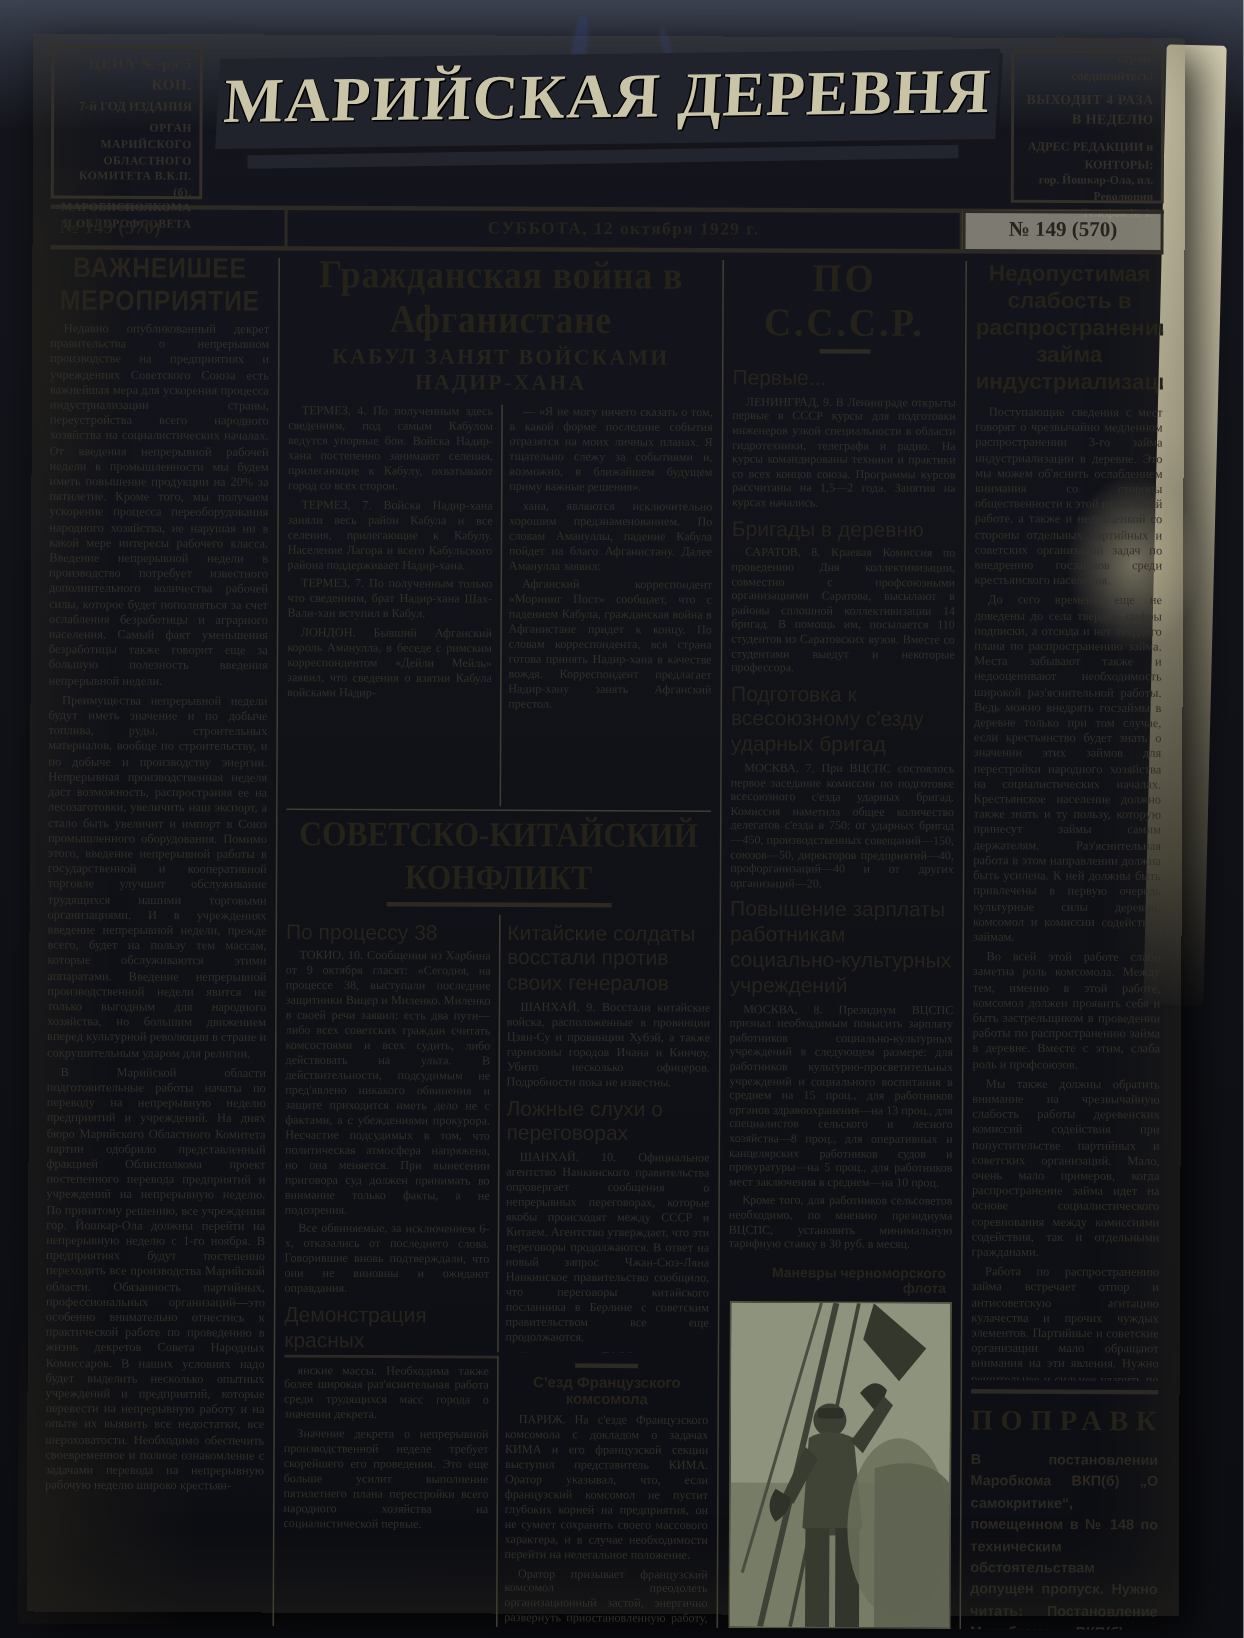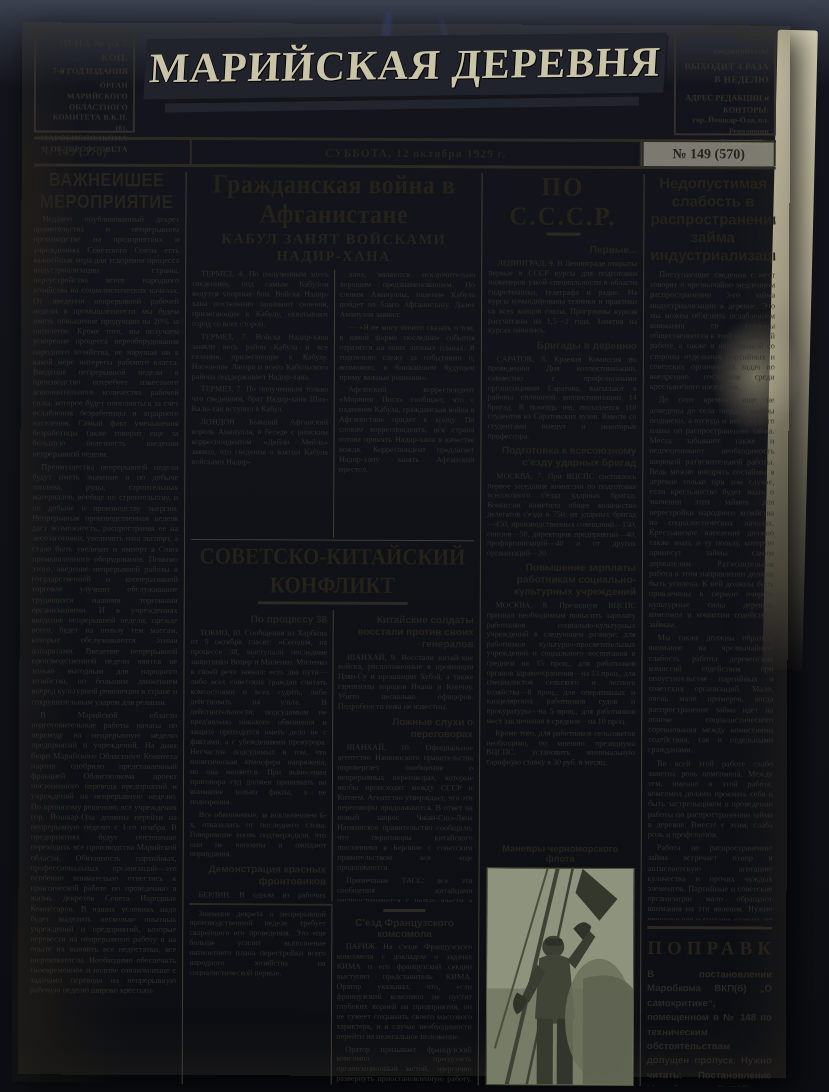--- a/index.html
+++ b/index.html
@@ -92,34 +92,34 @@
   .afghan-sub{font-size:14.5px;font-weight:bold;text-align:center;margin:4px 0 5px;letter-spacing:1.5px;color:#26241d;}
   .twocol{display:flex;overflow:hidden;}
   .twocol .sub{width:50%;box-sizing:border-box;overflow:hidden;}
   .twocol .sub + .sub{border-left:1px solid #413e33;padding-left:5px;}
   .twocol .sub:first-child{padding-right:5px;}
   .afghan-cols{height:268px;}
   .conflict-headwrap{border-top:1px solid #413e33;padding-top:4px;margin-top:2px;}
   .conflict-head{font-size:21px;font-weight:bold;text-align:center;line-height:1.25;margin:0;color:#242219;transform:scaleY(1.1);}
   .head-underline{width:150px;height:3px;background:#2c2a23;margin:4px auto 5px;}
   .conflict-cols{height:292px;}
-  .sec-title{font-family:"Liberation Sans",sans-serif;font-weight:bold;font-size:10px;
-    text-align:right;margin:4px 0 3px;line-height:1.2;color:#26241d;}
+  .sec-title{font-family:"Liberation Sans",sans-serif;font-weight:normal;font-size:14px;
+    text-align:left;margin:4px 0 3px;line-height:1.2;color:#26241d;}
   .end-bar{width:42px;height:3.5px;background:#2c2a23;margin:5px auto;}
   .bottom-band{display:flex;margin-top:2px;height:238px;overflow:hidden;}
   .bottom-band .sub{width:50%;box-sizing:border-box;overflow:hidden;}
   .bottom-band .sub + .sub{border-left:1px solid #413e33;padding-left:5px;}
   .bottom-band .sub:first-child{padding-right:5px;border-top:2px solid #2c2a23;padding-top:4px;}
   .kom-title{font-family:"Liberation Sans",sans-serif;font-weight:bold;font-size:10px;text-align:center;margin:2px 0 3px;color:#26241d;}
 
   .ussr-title{font-size:25px;font-weight:bold;text-align:center;margin:0;letter-spacing:2px;color:#242219;transform:scaleY(1.05);}
   .ussr-rule{width:34px;height:3px;background:#2c2a23;margin:3px auto 4px;}
   .ussr-sections{height:600px;overflow:hidden;}
   .photo-block{margin-top:4px;}
-  .photo-title{font-family:"Liberation Sans",sans-serif;font-weight:bold;font-size:9.3px;text-align:center;margin:0 16px 4px;color:#26241d;}
+  .photo-title{font-family:"Liberation Sans",sans-serif;font-weight:bold;font-size:9.3px;text-align:right;margin:0 4px 4px;color:#26241d;}
   .photo{width:146px;height:216px;margin:0 auto;border:1px solid #55523f;
     background:linear-gradient(160deg,#9aa089 0%,#878d76 45%,#6f7562 75%,#5c6150 100%);
     position:relative;overflow:hidden;}
   .photo svg{display:block;}
   .photo-caption{font-size:7.8px;font-weight:bold;text-align:left;margin:3px 2px 0;line-height:1.3;color:#2e2c25;}
 
   .loan-title{font-family:"Liberation Sans",sans-serif;font-size:15px;font-weight:bold;
     text-align:center;line-height:1.2;margin:0 0 6px;color:#242219;}
   .loan-body{height:650px;overflow:hidden;}
   .popravka{border-top:3px solid #2c2a23;margin-top:6px;padding-top:8px;}
@@ -182,22 +182,22 @@
         <h1 class="afghan-head">Гражданская война в Афганистане</h1>
         <h3 class="afghan-sub">КАБУЛ ЗАНЯТ ВОЙСКАМИ НАДИР-ХАНА</h3>
         <div class="twocol afghan-cols">
           <div class="sub">
             <p class="t">ТЕРМЕЗ, 4. По полученным здесь сведениям, под самым Кабулом ведутся упорные бои. Войска Надир-хана постепенно занимают селения, прилегающие к Кабулу, охватывают город со всех сторон.</p>
             <p class="t">ТЕРМЕЗ, 7. Войска Надир-хана заняли весь район Кабула и все селения, прилегающие к Кабулу. Население Лагора и всего Кабульского района поддерживает Надир-хана.</p>
             <p class="t">ТЕРМЕЗ, 7. По полученным только что сведениям, брат Надир-хана Шах-Вали-хан вступил в Кабул.</p>
             <p class="t">ЛОНДОН. Бывший Афганский король Аманулла, в беседе с римским корреспондентом «Дейли Мейль» заявил, что сведения о взятии Кабула войсками Надир-</p>
           </div>
           <div class="sub">
+            <p class="t">— «Я не могу ничего сказать о том, в какой форме последние события отразятся на моих личных планах. Я тщательно слежу за событиями и, возможно, в ближайшем будущем приму важные решения».</p>
             <p class="t">хана, являются исключительно хорошим предзнаменованием. По словам Амануллы, падение Кабула пойдет на благо Афганистану. Далее Аманулла заявил:</p>
-            <p class="t">— «Я не могу ничего сказать о том, в какой форме последние события отразятся на моих личных планах. Я тщательно слежу за событиями и, возможно, в ближайшем будущем приму важные решения».</p>
             <p class="t">Афганский корреспондент «Морнинг Пост» сообщает, что с падением Кабула, гражданская война в Афганистане придет к концу. По словам корреспондента, вся страна готова принять Надир-хана в качестве вождя. Корреспондент предлагает Надир-хану занять Афганский престол.</p>
           </div>
         </div>
 
         <div class="conflict-headwrap">
           <h1 class="conflict-head">
             <span>СОВЕТСКО-КИТАЙСКИЙ</span><br>
             <span>КОНФЛИКТ</span>
           </h1>
           <div class="head-underline"></div>
@@ -215,20 +215,21 @@
             <h4 class="sec-title">Китайские солдаты восстали против своих генералов</h4>
             <p class="t">ШАНХАЙ, 9. Восстали китайские войска, расположенные в провинции Цзян-Су и провинции Хубэй, а также гарнизоны городов Ичана и Кинчоу. Убито несколько офицеров. Подробности пока не известны.</p>
             <h4 class="sec-title">Ложные слухи о переговорах</h4>
             <p class="t">ШАНХАЙ, 10. Официальное агентство Нанкинского правительства опровергает сообщения о непрерывных переговорах, которые якобы происходят между СССР и Китаем. Агентство утверждает, что эти переговоры продолжаются. В ответ на новый запрос Чжан-Сюэ-Ляна Нанкинское правительство сообщило, что переговоры китайского посланника в Берлине с советским правительством все еще продолжаются.</p>
             <p class="t">Примечание ТАСС: все эти сообщения китайцами распространяются с целью ввести в заблуждение китайское население и укрепить ему веру в ведущиеся якобы переговоры. На самом же деле, как уже сообщалось не раз, слухи о ведущихся якобы между СССР и Китаем переговорах, лишены всякого основания.</p>
           </div>
         </div>
 
         <div class="bottom-band">
           <div class="sub">
+            <p class="t">янские массы. Необходима также более широкая раз'яснительная работа среди трудящихся масс города о значении декрета.</p>
             <p class="t">Значение декрета о непрерывной производственной неделе требует скорейшего его проведения. Это еще больше усилит выполнение пятилетнего плана перестройки всего народного хозяйства на социалистической первые.</p>
           </div>
           <div class="sub">
             <div class="end-bar"></div>
             <h4 class="kom-title">С'езд Французского комсомола</h4>
             <p class="t">ПАРИЖ. На с'езде Французского комсомола с докладом о задачах КИМА и его французской секции выступил представитель КИМА. Оратор указывал, что, если французский комсомол не пустит глубоких корней на предприятия, он не сумеет сохранить своего массового характера, и в случае необходимости перейти на нелегальное положение.</p>
             <p class="t">Оратор призывает французский комсомол преодолеть организационный застой, энергично развернуть приостановленную работу, прежде всего, защиту СССР, готовиться к предстоящим, большим революционным боям.</p>
           </div>
         </div>
       </div>
@@ -272,22 +273,22 @@
           </div>
           <p class="photo-caption">На снимке: Сигнальщик с флагами на линкоре.</p>
         </div>
       </div>
 
       <div class="colgroup cloan">
         <h2 class="loan-title">Недопустимая слабость в распространении займа индустриализации.</h2>
         <div class="loan-body">
           <p class="t">Поступающие сведения с мест говорят о чрезвычайно медленном распространении 3-го займа индустриализации в деревне. Это мы можем об'яснить ослаблением внимания со стороны общественности к этой важнейшей работе, а также и недооценкой со стороны отдельных партийных и советских организаций задач по внедрению госзаймов среди крестьянского населения.</p>
           <p class="t">До сего времени еще не доведены до села твердые цифры подписки, а отсюда и нет твердого плана по распространению займа. Места забывают также и недооценивают необходимость широкой раз'яснительной работы. Ведь можно внедрять госзаймы в деревне только при том случае, если крестьянство будет знать о значении этих займов для перестройки народного хозяйства на социалистических началах. Крестьянское население должно также знать и ту пользу, которую принесут займы самим держателям. Раз'яснительная работа в этом направлении должна быть усилена. К ней должны быть привлечены в первую очередь культурные силы деревни, комсомол и комиссии содействия займам.</p>
+          <p class="t">Во всей этой работе слабо заметна роль комсомола. Между тем, именно в этой работе, комсомол должен проявить себя и быть застрельщиком в проведении работы по распространению займа в деревне. Вместе с этим, слаба роль и профсоюзов.</p>
           <p class="t">Мы также должны обратить внимание на чрезвычайную слабость работы деревенских комиссий содействия при попустительстве партийных и советских организаций. Мало, очень мало примеров, когда распространение займа идет на основе социалистического соревнования между комиссиями содействия, так и отдельными гражданами.</p>
-          <p class="t">Во всей этой работе слабо заметна роль комсомола. Между тем, именно в этой работе, комсомол должен проявить себя и быть застрельщиком в проведении работы по распространению займа в деревне. Вместе с этим, слаба роль и профсоюзов.</p>
           <p class="t">Работа по распространению займа встречает отпор и антисоветскую агитацию кулачества и прочих чуждых элементов. Партийные и советские организации мало обращают внимания на эти явления. Нужно решительнее и сильнее ударить по кулаку, мобилизуя бедняцко-середняцкие массы против кулаков. Вместе с этим, мы должны мобилизовать и все общественные силы для скорейшего выполнения задач распространения займа индустриализации в деревне.</p>
         </div>
         <div class="popravka">
           <h2 class="popravka-title">ПОПРАВКА</h2>
           <p class="popravka-text">В постановлении Маробкома ВКП(б) „О самокритике“, помещенном в № 148 по техническим обстоятельствам допущен пропуск. Нужно читать: Постановление Маробкома ВКП(б) и ПРЕЗИДИУМА ОИК о САМОКРИТИКЕ от 4 октября 1929 г.</p>
         </div>
       </div>
 
     </div>
   </div>

